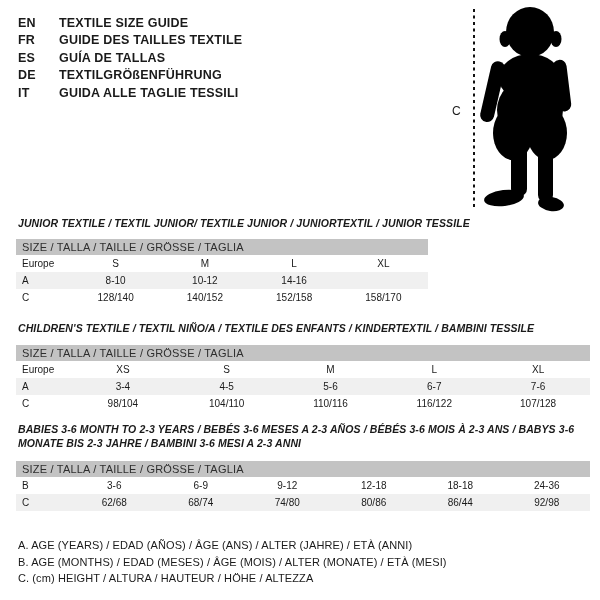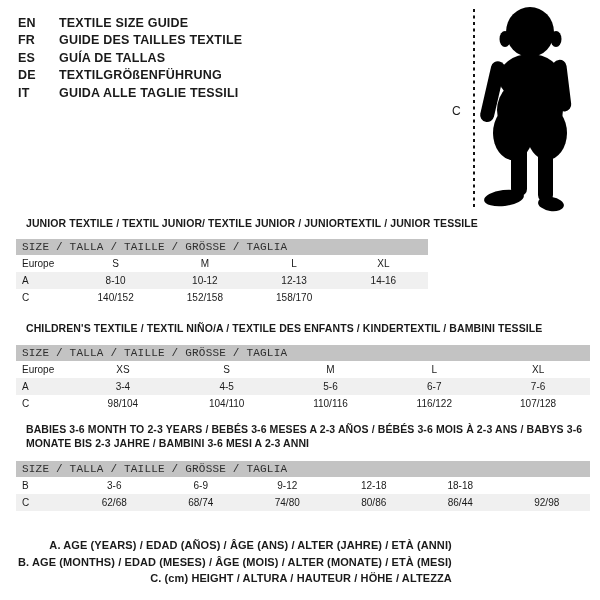--- a/index.html
+++ b/index.html
@@ -9,37 +9,37 @@
   }
   
   .lang-block{position:absolute;left:18px;top:12px;}
   .lang-row{display:flex;height:17.5px;align-items:flex-end;font-weight:bold;font-size:12.5px;letter-spacing:.2px;}
   .lang-code{display:inline-block;width:41px;}
   
   .baby-svg{position:absolute;left:478px;top:2px;width:100px;height:212px;}
   .dash-svg{position:absolute;left:471px;top:9px;width:6px;height:198px;}
   .c-label{position:absolute;left:452px;top:104px;font-size:12px;letter-spacing:.5px;}
   
-  .title{position:absolute;left:26px;width:562px;font-weight:bold;font-size:10.5px;line-height:13.5px;letter-spacing:.1px;}
+  .title{position:absolute;left:18px;width:562px;font-weight:bold;font-size:10.5px;line-height:13.5px;letter-spacing:.1px;font-style:italic;}
   #title1{top:217px;}
   #title2{top:322px;}
   #title3{top:423px;}
   
   .sizetable{position:absolute;left:16px;}
   #table1{top:239px;width:412px;}
   #table2{top:345px;width:574px;}
   #table3{top:461px;width:574px;}
-  .bar{height:16px;line-height:16px;background:#c3c3c3;font-size:11px;padding-left:6px;color:#2e2e2e;letter-spacing:.2px;font-family:Liberation Mono, monospace;}
+  .bar{height:16px;line-height:16px;background:#c3c3c3;font-size:11px;padding-left:6px;color:#2e2e2e;letter-spacing:.2px;}
   .tbody .row{display:grid;height:17px;line-height:17px;font-size:10px;}
   .tbody .row:nth-child(even){background:#f0f0f0;}
   .cell{text-align:center;white-space:nowrap;overflow:hidden;}
   .cell.label{text-align:left;padding-left:6px;}
   
   .footnotes{position:absolute;left:18px;top:537px;}
-  .fnote{height:16.5px;line-height:16.5px;font-weight:bold;font-size:11px;letter-spacing:.1px;white-space:nowrap;text-align:right;}
+  .fnote{height:16.5px;line-height:16.5px;font-weight:normal;font-size:11px;letter-spacing:.1px;white-space:nowrap;}
 </style>
 </head>
 <body>
 
 <div class="page">
 
   <div class="lang-block">
       <div class="lang-row">
         <span class="lang-code">EN</span>
         <span>TEXTILE SIZE GUIDE</span>
@@ -93,25 +93,25 @@
           <div class="cell label">Europe</div>
           <div class="cell">S</div>
           <div class="cell">M</div>
           <div class="cell">L</div>
           <div class="cell">XL</div>
         </div>
         <div class="row" style="grid-template-columns: 55px repeat(4, 1fr);">
           <div class="cell label">A</div>
           <div class="cell">8-10</div>
           <div class="cell">10-12</div>
-          <div class="cell">12-13</div>
           <div class="cell">14-16</div>
         </div>
         <div class="row" style="grid-template-columns: 55px repeat(4, 1fr);">
           <div class="cell label">C</div>
+          <div class="cell">128/140</div>
           <div class="cell">140/152</div>
           <div class="cell">152/158</div>
           <div class="cell">158/170</div>
         </div>
       </div>
   </div>
 
   <div class="title" id="title2">CHILDREN'S TEXTILE / TEXTIL NIÑO/A / TEXTILE DES ENFANTS / KINDERTEXTIL / BAMBINI TESSILE</div>
   <div class="sizetable" id="table2">
     <div class="bar">SIZE / TALLA / TAILLE / GRÖSSE / TAGLIA</div>
@@ -147,20 +147,21 @@
   <div class="sizetable" id="table3">
     <div class="bar">SIZE / TALLA / TAILLE / GRÖSSE / TAGLIA</div>
     <div class="tbody">
         <div class="row" style="grid-template-columns: 55px repeat(6, 1fr);">
           <div class="cell label">B</div>
           <div class="cell">3-6</div>
           <div class="cell">6-9</div>
           <div class="cell">9-12</div>
           <div class="cell">12-18</div>
           <div class="cell">18-18</div>
+          <div class="cell">24-36</div>
         </div>
         <div class="row" style="grid-template-columns: 55px repeat(6, 1fr);">
           <div class="cell label">C</div>
           <div class="cell">62/68</div>
           <div class="cell">68/74</div>
           <div class="cell">74/80</div>
           <div class="cell">80/86</div>
           <div class="cell">86/44</div>
           <div class="cell">92/98</div>
         </div>

